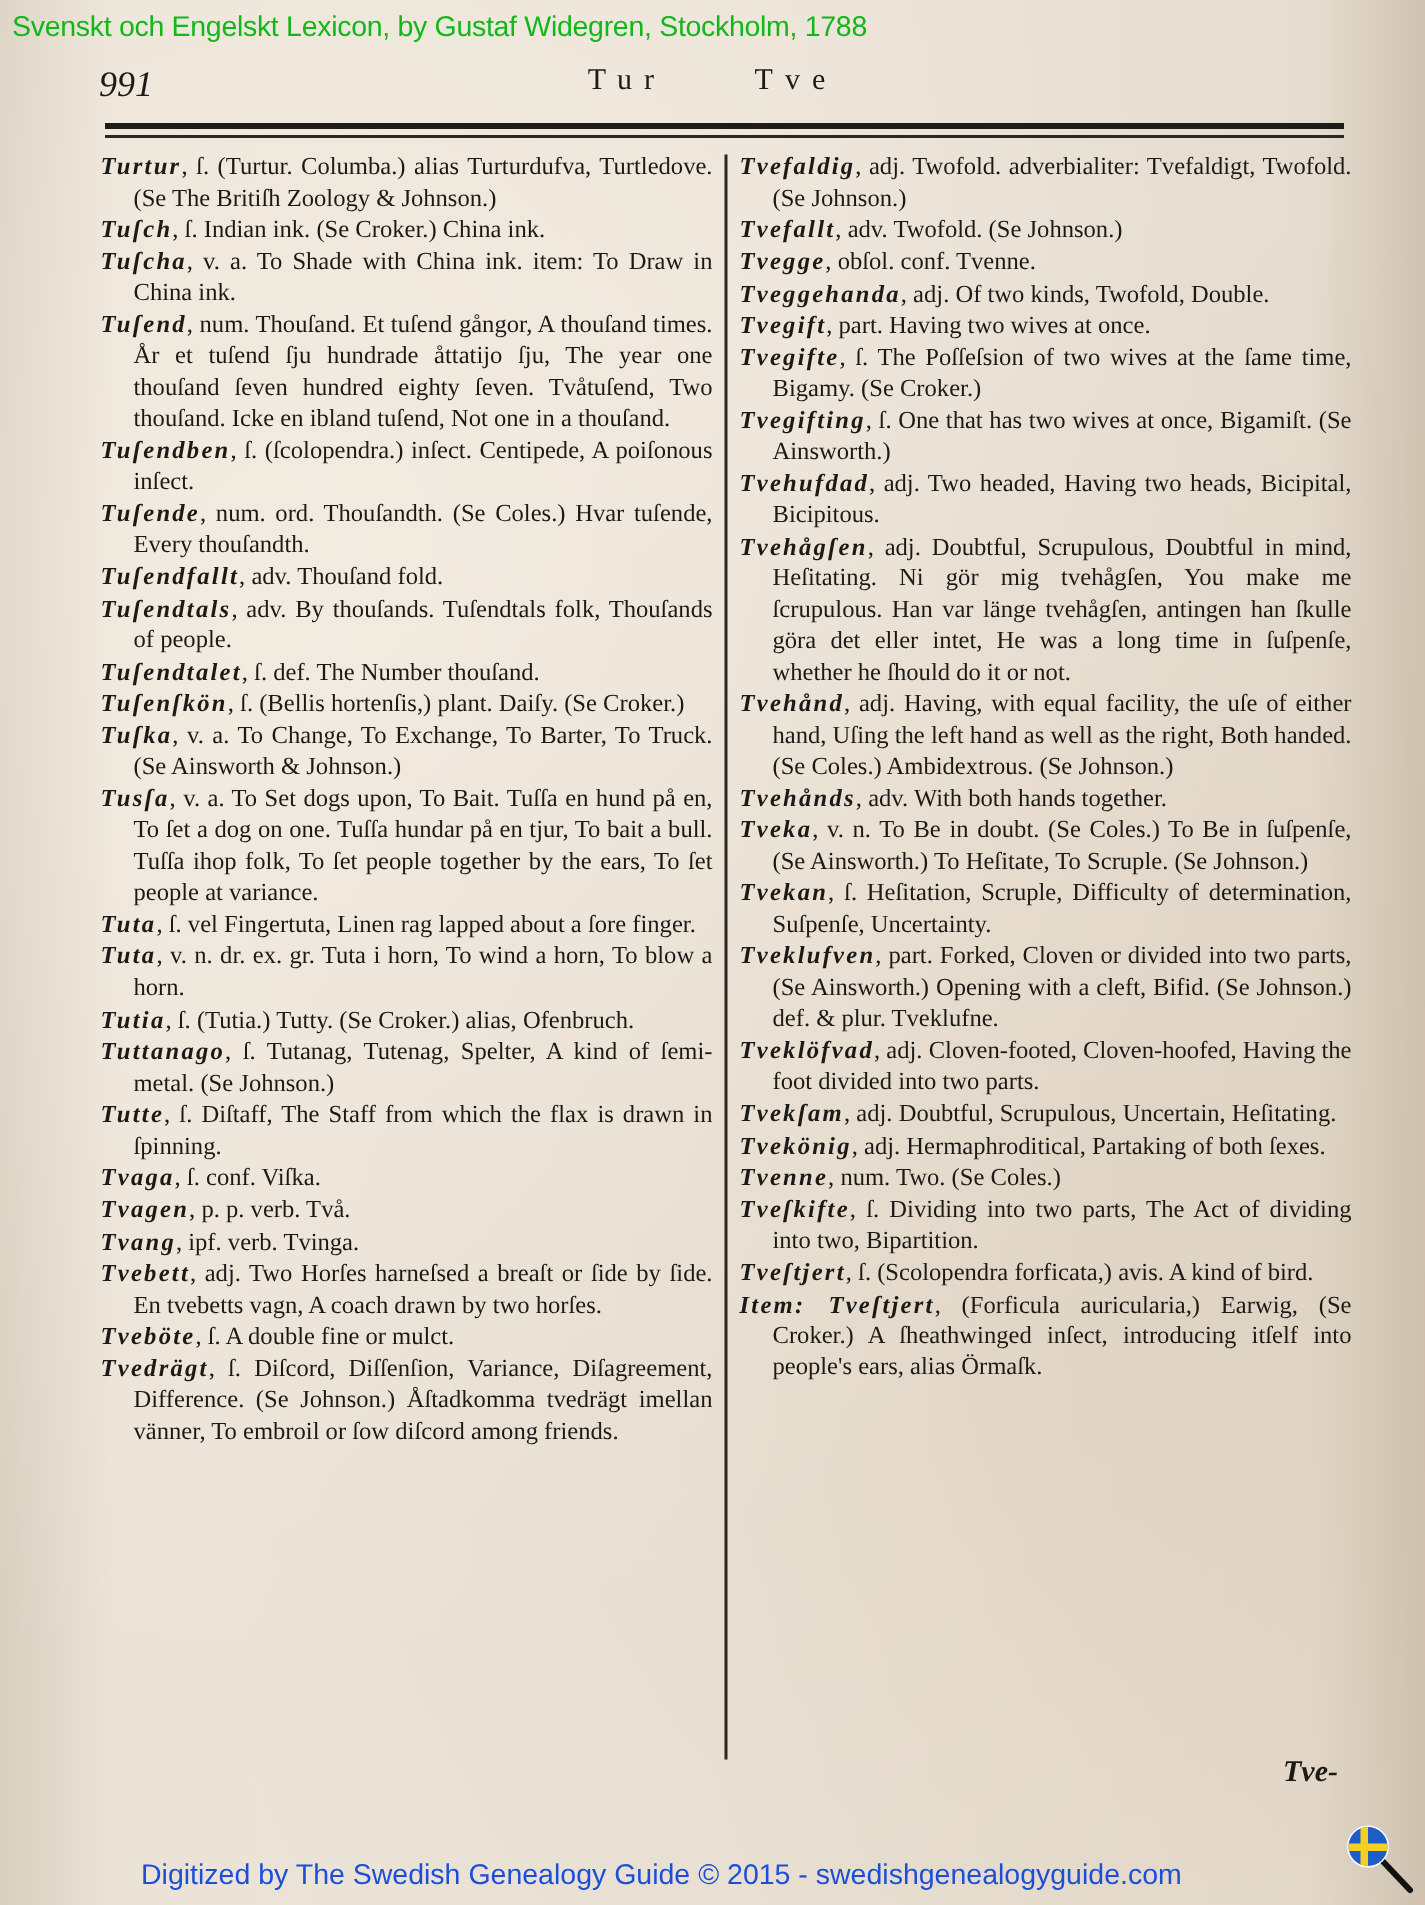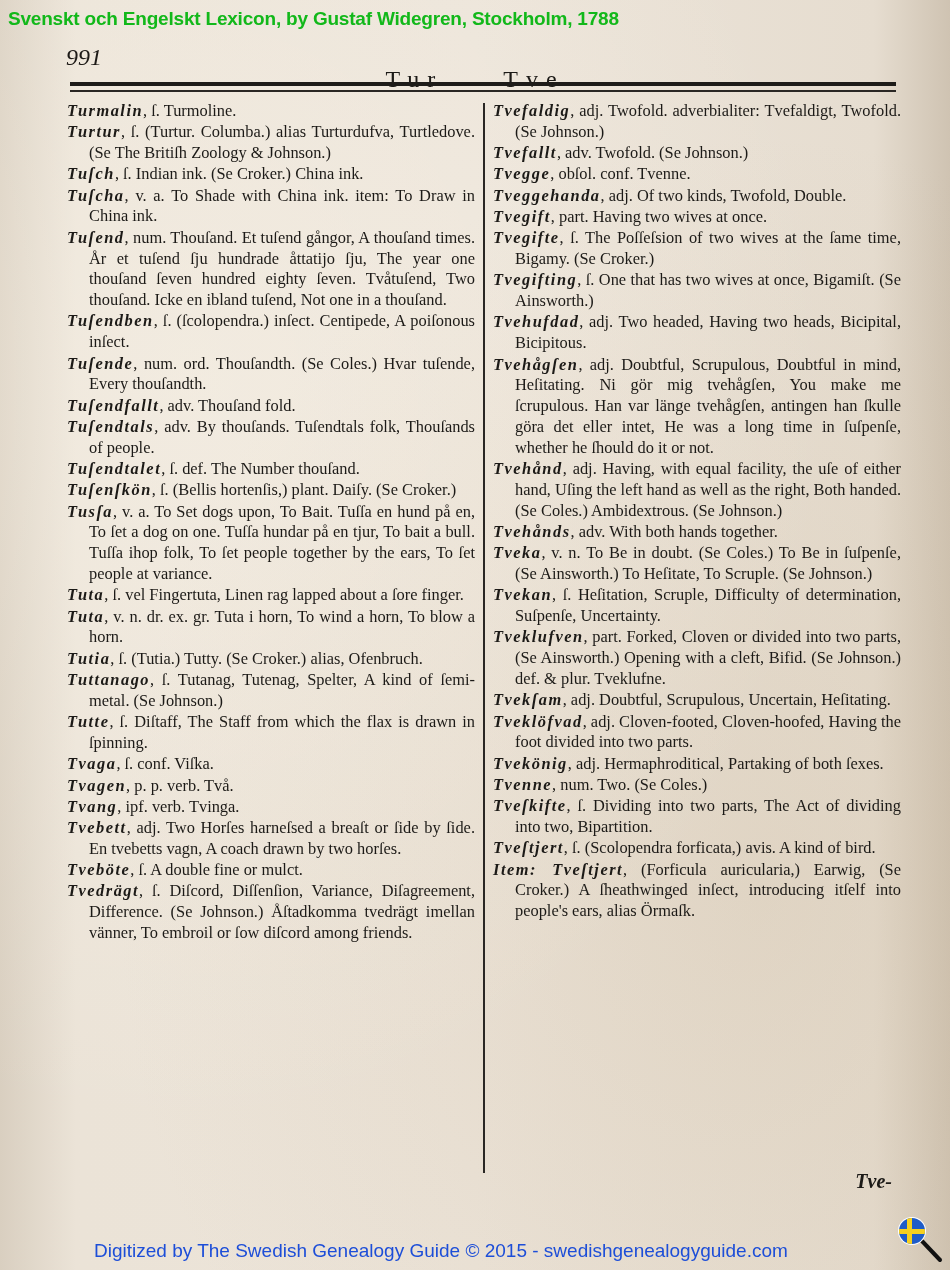--- a/index.html
+++ b/index.html
@@ -9,30 +9,30 @@
     background-image:
       radial-gradient(ellipse at 20% 30%, rgba(255,250,240,0.35), rgba(0,0,0,0) 60%),
       radial-gradient(ellipse at 80% 70%, rgba(200,180,150,0.25), rgba(0,0,0,0) 60%),
       linear-gradient(90deg, #d9cfc0 0%, #ebe3d7 8%, #ece4d9 50%, #e6ddd0 92%, #cfc3b2 100%);
     font-family: "Liberation Serif", "DejaVu Serif", serif;
     color: #1c1a17;
   }
   .watermark-top {
     position: absolute; left: 8px; top: 8px;
     font-family: "Liberation Sans", "DejaVu Sans", sans-serif;
-    font-size: 19px; color: #12b81a; font-weight: bold;
+    font-size: 19px; color: #12b81a; font-weight: normal;
     letter-spacing: -0.2px;
   }
   .page-number {
     position: absolute; left: 66px; top: 44px;
     font-size: 24px; font-style: italic; color: #1d1a17;
   }
   .running-head {
     position: absolute; top: 42px; left: 0; width: 950px; text-align: center;
-    font-size: 24px; letter-spacing: 8px; margin-top: 24px;
+    font-size: 20px; letter-spacing: 8px;
   }
   .running-head span { display: inline-block; }
   .running-head .h1 { margin-right: 46px; }
   .rule-thick {
     position: absolute; left: 70px; top: 82px; width: 826px; height: 4px; background: #1e1c19;
   }
   .rule-thin {
     position: absolute; left: 70px; top: 90px; width: 826px; height: 1.5px; background: #2a2724;
   }
   .col {
@@ -68,31 +68,31 @@
 
 <div class="page-number">991</div>
 <div class="running-head">
   <span class="h1">Tur</span>
   <span class="h2">Tve</span>
 </div>
 <div class="rule-thick"></div>
 <div class="rule-thin"></div>
 
 <div class="col left" id="left-col">
-    <div class="entry"><span class="hw">Turmalin</span><span>, ſ. Turmoline.</span></div>
     <div class="entry"><span class="hw">Turtur</span><span>, ſ. (Turtur. Columba.) alias Turturdufva, Turtledove. (Se The Britiſh Zoology &amp; Johnson.)</span></div>
     <div class="entry"><span class="hw">Tuſch</span><span>, ſ. Indian ink. (Se Croker.) China ink.</span></div>
     <div class="entry"><span class="hw">Tuſcha</span><span>, v. a. To Shade with China ink. item: To Draw in China ink.</span></div>
     <div class="entry"><span class="hw">Tuſend</span><span>, num. Thouſand. Et tuſend gångor, A thouſand times. År et tuſend ſju hundrade åttatijo ſju, The year one thouſand ſeven hundred eighty ſeven. Tvåtuſend, Two thouſand. Icke en ibland tuſend, Not one in a thouſand.</span></div>
     <div class="entry"><span class="hw">Tuſendben</span><span>, ſ. (ſcolopendra.) inſect. Centipede, A poiſonous inſect.</span></div>
     <div class="entry"><span class="hw">Tuſende</span><span>, num. ord. Thouſandth. (Se Coles.) Hvar tuſende, Every thouſandth.</span></div>
     <div class="entry"><span class="hw">Tuſendfallt</span><span>, adv. Thouſand fold.</span></div>
     <div class="entry"><span class="hw">Tuſendtals</span><span>, adv. By thouſands. Tuſendtals folk, Thouſands of people.</span></div>
     <div class="entry"><span class="hw">Tuſendtalet</span><span>, ſ. def. The Number thouſand.</span></div>
     <div class="entry"><span class="hw">Tuſenſkön</span><span>, ſ. (Bellis hortenſis,) plant. Daiſy. (Se Croker.)</span></div>
+    <div class="entry"><span class="hw">Tuſka</span><span>, v. a. To Change, To Exchange, To Barter, To Truck. (Se Ainsworth &amp; Johnson.)</span></div>
     <div class="entry"><span class="hw">Tusſa</span><span>, v. a. To Set dogs upon, To Bait. Tuſſa en hund på en, To ſet a dog on one. Tuſſa hundar på en tjur, To bait a bull. Tuſſa ihop folk, To ſet people together by the ears, To ſet people at variance.</span></div>
     <div class="entry"><span class="hw">Tuta</span><span>, ſ. vel Fingertuta, Linen rag lapped about a ſore finger.</span></div>
     <div class="entry"><span class="hw">Tuta</span><span>, v. n. dr. ex. gr. Tuta i horn, To wind a horn, To blow a horn.</span></div>
     <div class="entry"><span class="hw">Tutia</span><span>, ſ. (Tutia.) Tutty. (Se Croker.) alias, Ofenbruch.</span></div>
     <div class="entry"><span class="hw">Tuttanago</span><span>, ſ. Tutanag, Tutenag, Spelter, A kind of ſemi-metal. (Se Johnson.)</span></div>
     <div class="entry"><span class="hw">Tutte</span><span>, ſ. Diſtaff, The Staff from which the flax is drawn in ſpinning.</span></div>
     <div class="entry"><span class="hw">Tvaga</span><span>, ſ. conf. Viſka.</span></div>
     <div class="entry"><span class="hw">Tvagen</span><span>, p. p. verb. Två.</span></div>
     <div class="entry"><span class="hw">Tvang</span><span>, ipf. verb. Tvinga.</span></div>
     <div class="entry"><span class="hw">Tvebett</span><span>, adj. Two Horſes harneſsed a breaſt or ſide by ſide. En tvebetts vagn, A coach drawn by two horſes.</span></div>
@@ -108,22 +108,22 @@
     <div class="entry"><span class="hw">Tvegift</span><span>, part. Having two wives at once.</span></div>
     <div class="entry"><span class="hw">Tvegifte</span><span>, ſ. The Poſſeſsion of two wives at the ſame time, Bigamy. (Se Croker.)</span></div>
     <div class="entry"><span class="hw">Tvegifting</span><span>, ſ. One that has two wives at once, Bigamiſt. (Se Ainsworth.)</span></div>
     <div class="entry"><span class="hw">Tvehufdad</span><span>, adj. Two headed, Having two heads, Bicipital, Bicipitous.</span></div>
     <div class="entry"><span class="hw">Tvehågſen</span><span>, adj. Doubtful, Scrupulous, Doubtful in mind, Heſitating. Ni gör mig tvehågſen, You make me ſcrupulous. Han var länge tvehågſen, antingen han ſkulle göra det eller intet, He was a long time in ſuſpenſe, whether he ſhould do it or not.</span></div>
     <div class="entry"><span class="hw">Tvehånd</span><span>, adj. Having, with equal facility, the uſe of either hand, Uſing the left hand as well as the right, Both handed. (Se Coles.) Ambidextrous. (Se Johnson.)</span></div>
     <div class="entry"><span class="hw">Tvehånds</span><span>, adv. With both hands together.</span></div>
     <div class="entry"><span class="hw">Tveka</span><span>, v. n. To Be in doubt. (Se Coles.) To Be in ſuſpenſe, (Se Ainsworth.) To Heſitate, To Scruple. (Se Johnson.)</span></div>
     <div class="entry"><span class="hw">Tvekan</span><span>, ſ. Heſitation, Scruple, Difficulty of determination, Suſpenſe, Uncertainty.</span></div>
     <div class="entry"><span class="hw">Tveklufven</span><span>, part. Forked, Cloven or divided into two parts, (Se Ainsworth.) Opening with a cleft, Bifid. (Se Johnson.) def. &amp; plur. Tveklufne.</span></div>
+    <div class="entry"><span class="hw">Tveklöfvad</span><span>, adj. Cloven-footed, Cloven-hoofed, Having the foot divided into two parts.</span></div>
     <div class="entry"><span class="hw">Tvekſam</span><span>, adj. Doubtful, Scrupulous, Uncertain, Heſitating.</span></div>
-    <div class="entry"><span class="hw">Tveklöfvad</span><span>, adj. Cloven-footed, Cloven-hoofed, Having the foot divided into two parts.</span></div>
     <div class="entry"><span class="hw">Tvekönig</span><span>, adj. Hermaphroditical, Partaking of both ſexes.</span></div>
     <div class="entry"><span class="hw">Tvenne</span><span>, num. Two. (Se Coles.)</span></div>
     <div class="entry"><span class="hw">Tveſkifte</span><span>, ſ. Dividing into two parts, The Act of dividing into two, Bipartition.</span></div>
     <div class="entry"><span class="hw">Tveſtjert</span><span>, ſ. (Scolopendra forficata,) avis. A kind of bird.</span></div>
     <div class="entry"><span class="hw">Item: Tveſtjert</span><span>, (Forficula auricularia,) Earwig, (Se Croker.) A ſheathwinged inſect, introducing itſelf into people's ears, alias Örmaſk.</span></div>
   </div>
 
 <div class="catchword">Tve-</div>
 
 <div class="watermark-bottom" style="color: #1d4ed8;">Digitized by The Swedish Genealogy Guide © 2015 - swedishgenealogyguide.com</div>

